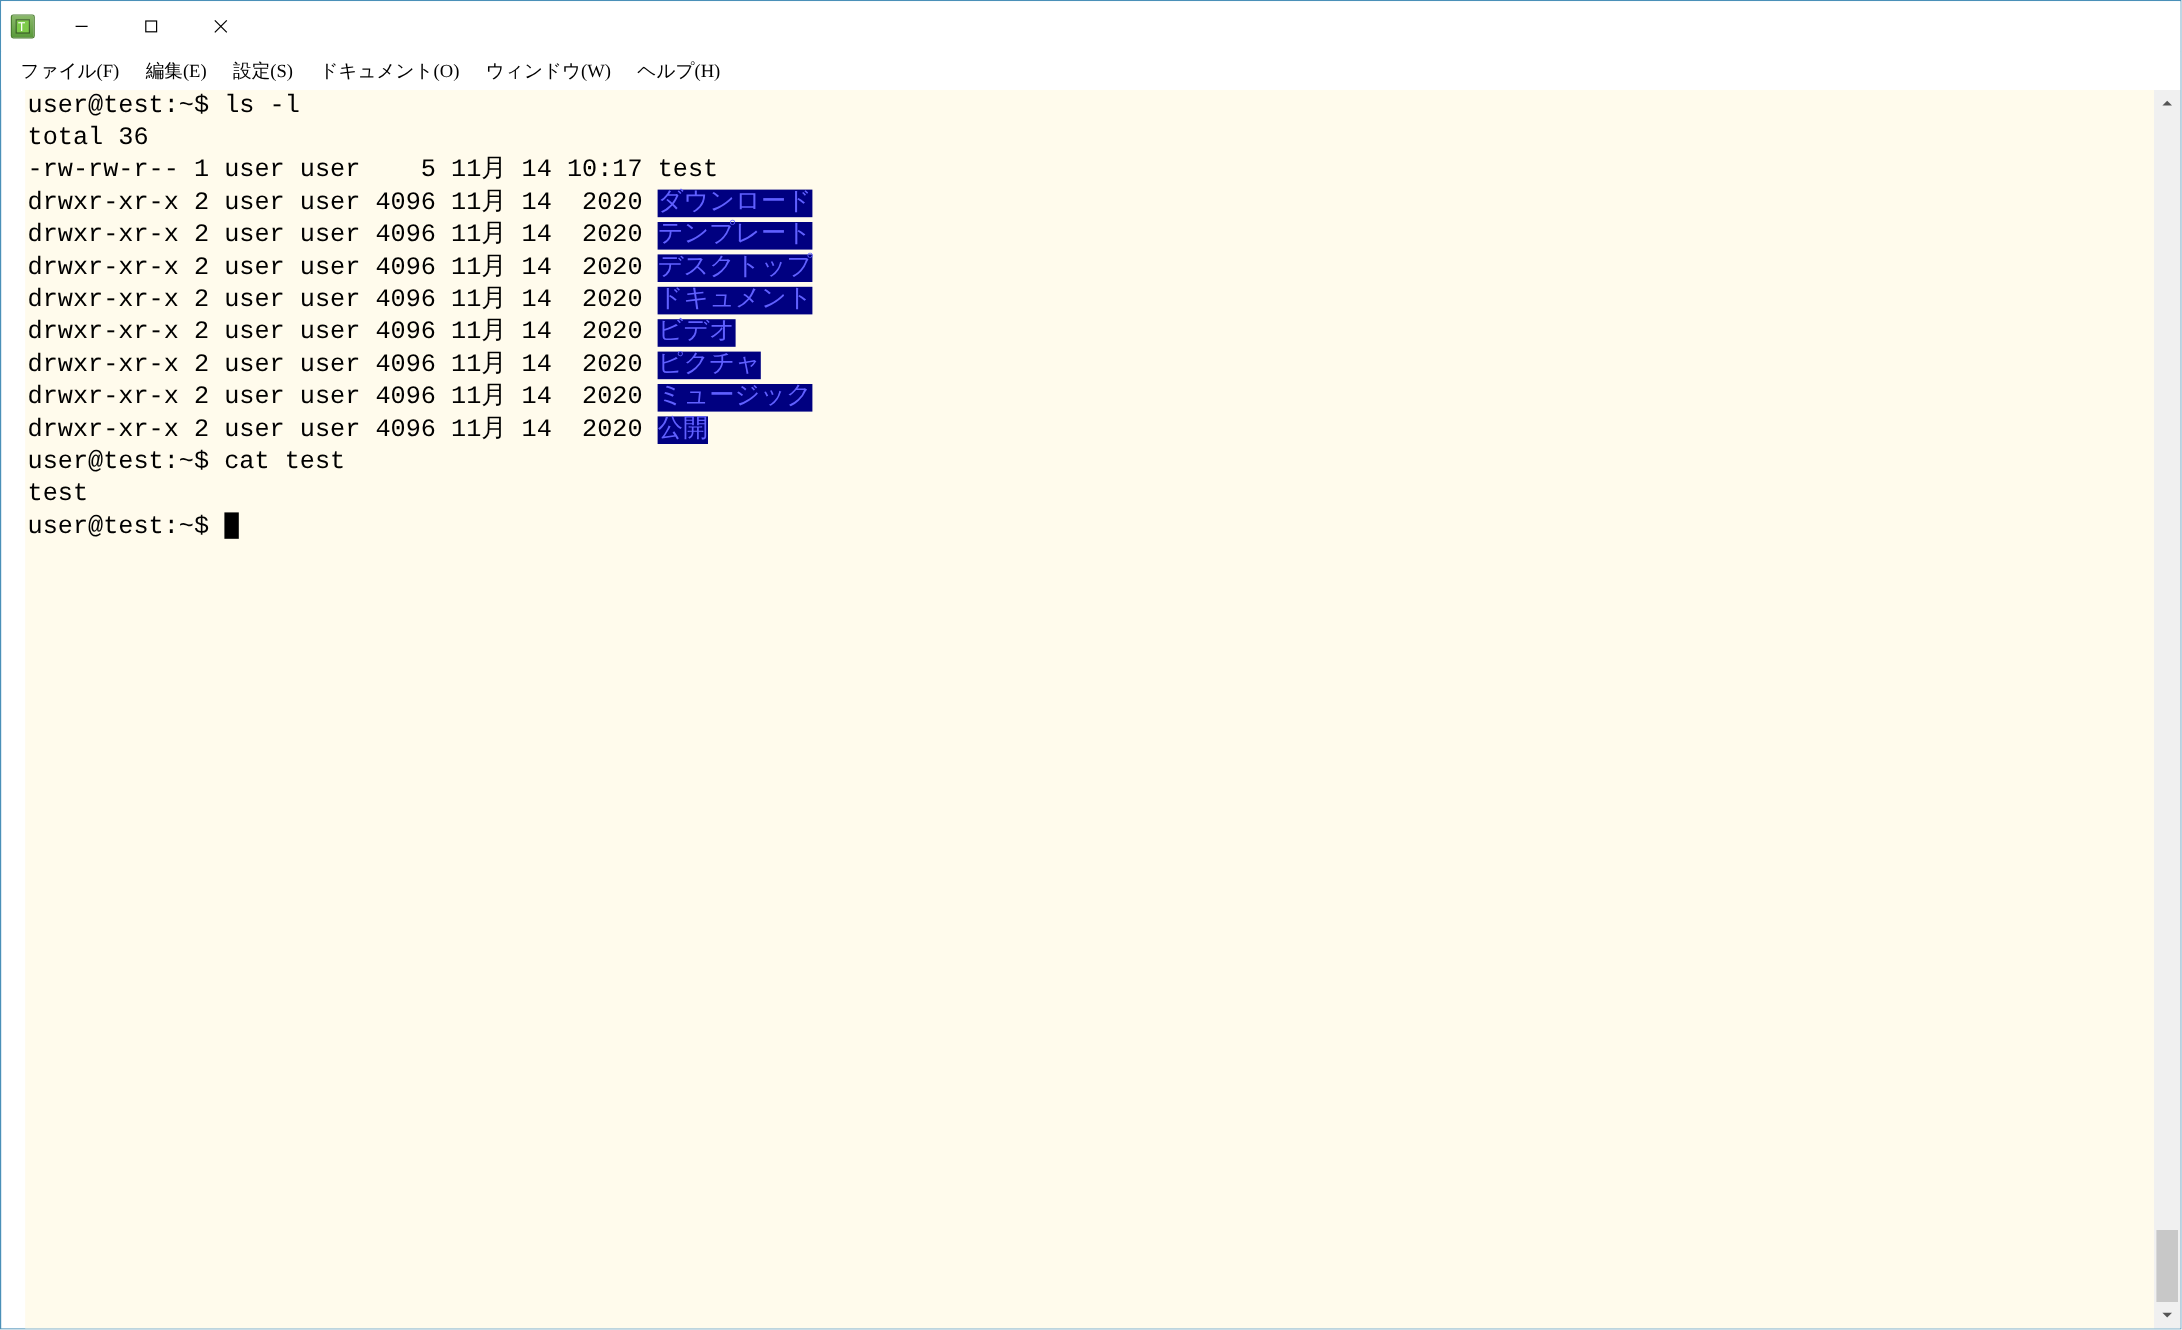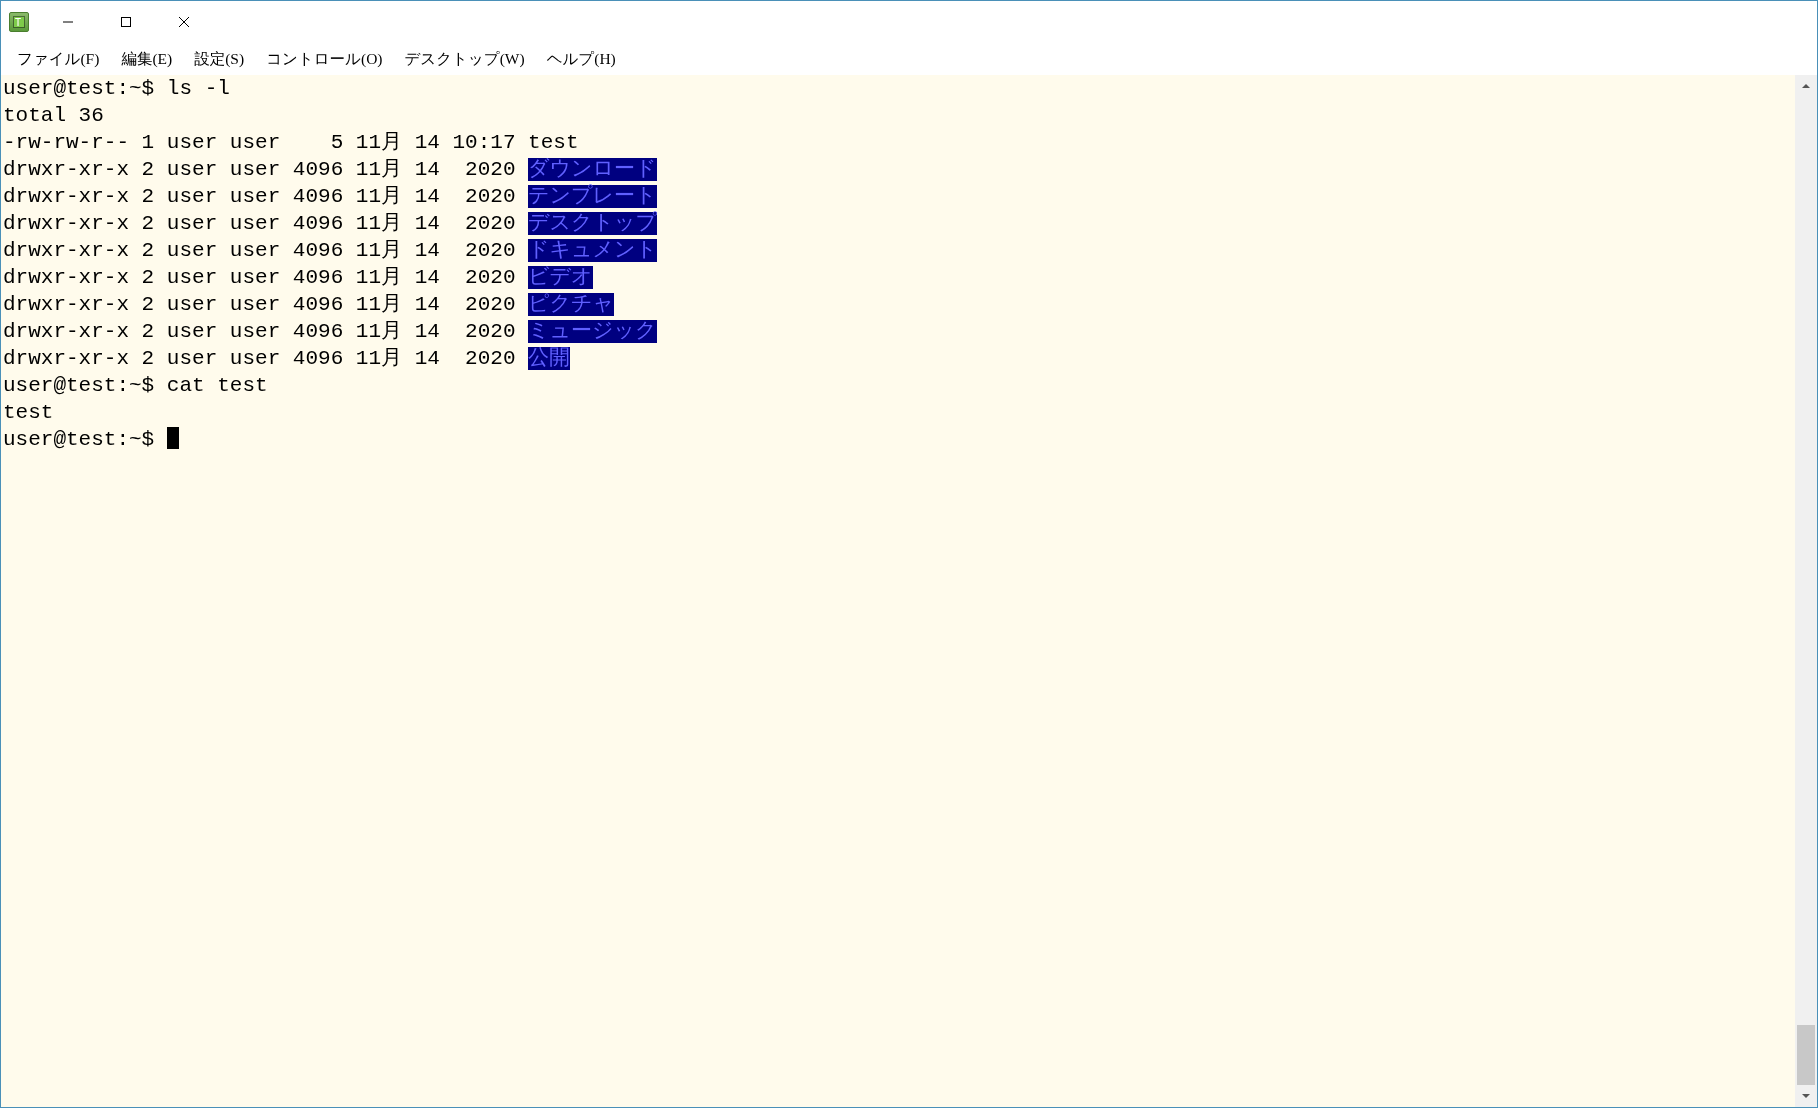--- a/index.html
+++ b/index.html
@@ -77,20 +77,21 @@
   }
   .menu-item {
     padding: 4px 10px;
     color: #000;
   }
   
   .terminal-wrap {
     flex: 1;
     display: flex;
     border-top: 0px solid #ccc;
+    margin-left: 20px;
   }
   .terminal {
     flex: 1;
     background: #fffbec;
     font-family: "Consolas","MS Gothic","Courier New",monospace;
     font-size: 21px;
     line-height: 27px;
     color: #000;
     white-space: pre;
     padding: 0 2px;
@@ -163,22 +164,22 @@
             <line x1="11" y1="1" x2="1" y2="11"></line>
           </svg>
       </div>
     </div>
   </div>
 
   <div class="menubar">
     <span class="menu-item">ファイル(F)</span>
     <span class="menu-item">編集(E)</span>
     <span class="menu-item">設定(S)</span>
-    <span class="menu-item">コントロール(O)</span>
-    <span class="menu-item">デスクトップ(W)</span>
+    <span class="menu-item">ドキュメント(O)</span>
+    <span class="menu-item">ウィンドウ(W)</span>
     <span class="menu-item">ヘルプ(H)</span>
   </div>
 
   <div class="terminal-wrap">
     <div class="terminal" id="terminal"><span class="term-line">user@test:~$ ls -l</span><span class="term-line">total 36</span><span class="term-line">-rw-rw-r-- 1 user user    5 11月 14 10:17 test</span><span class="term-line">drwxr-xr-x 2 user user 4096 11月 14  2020 <span class="dirname">ダウンロード</span></span><span class="term-line">drwxr-xr-x 2 user user 4096 11月 14  2020 <span class="dirname">テンプレート</span></span><span class="term-line">drwxr-xr-x 2 user user 4096 11月 14  2020 <span class="dirname">デスクトップ</span></span><span class="term-line">drwxr-xr-x 2 user user 4096 11月 14  2020 <span class="dirname">ドキュメント</span></span><span class="term-line">drwxr-xr-x 2 user user 4096 11月 14  2020 <span class="dirname">ビデオ</span></span><span class="term-line">drwxr-xr-x 2 user user 4096 11月 14  2020 <span class="dirname">ピクチャ</span></span><span class="term-line">drwxr-xr-x 2 user user 4096 11月 14  2020 <span class="dirname">ミュージック</span></span><span class="term-line">drwxr-xr-x 2 user user 4096 11月 14  2020 <span class="dirname">公開</span></span><span class="term-line">user@test:~$ cat test</span><span class="term-line">test</span><span class="term-line">user@test:~$ <span class="cursor"></span></span></div>
     <div class="scrollbar">
       <div class="scroll-arrow">
         <svg viewBox="0 0 10 10">
             <path d="M1 7 L5 3 L9 7 Z"></path>
           </svg>

